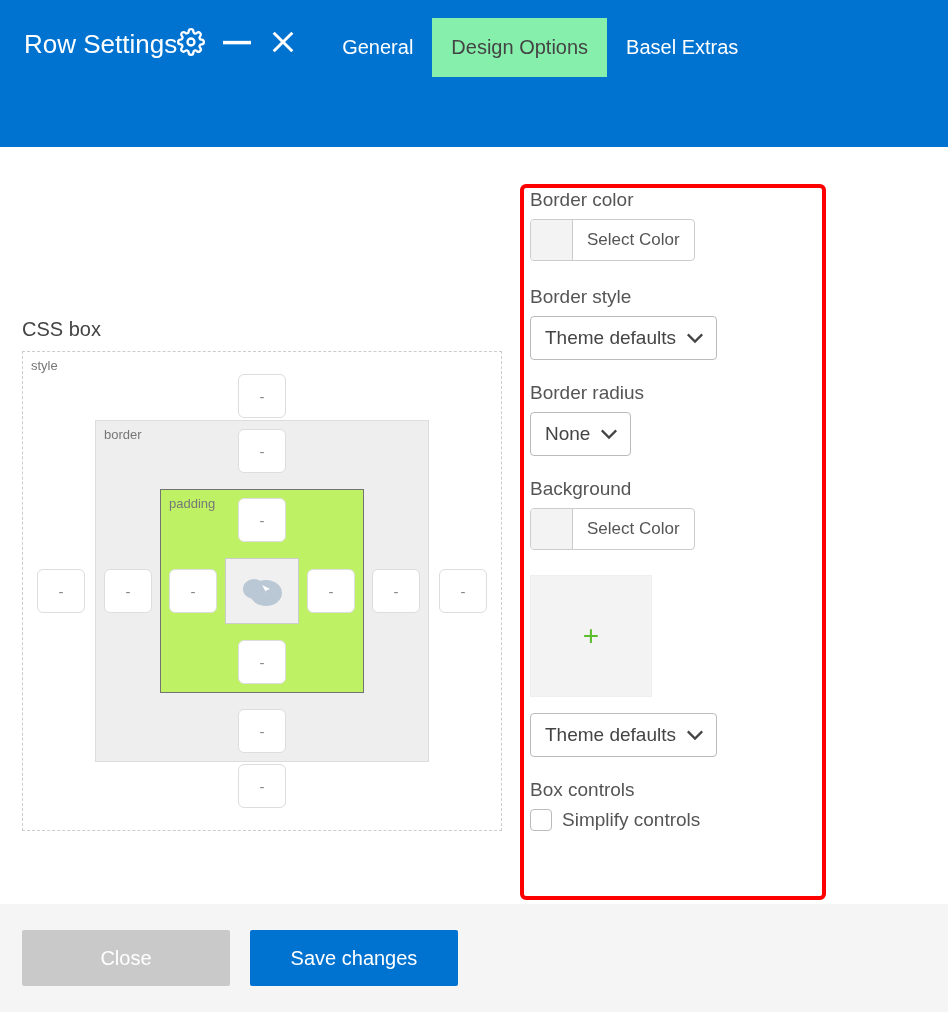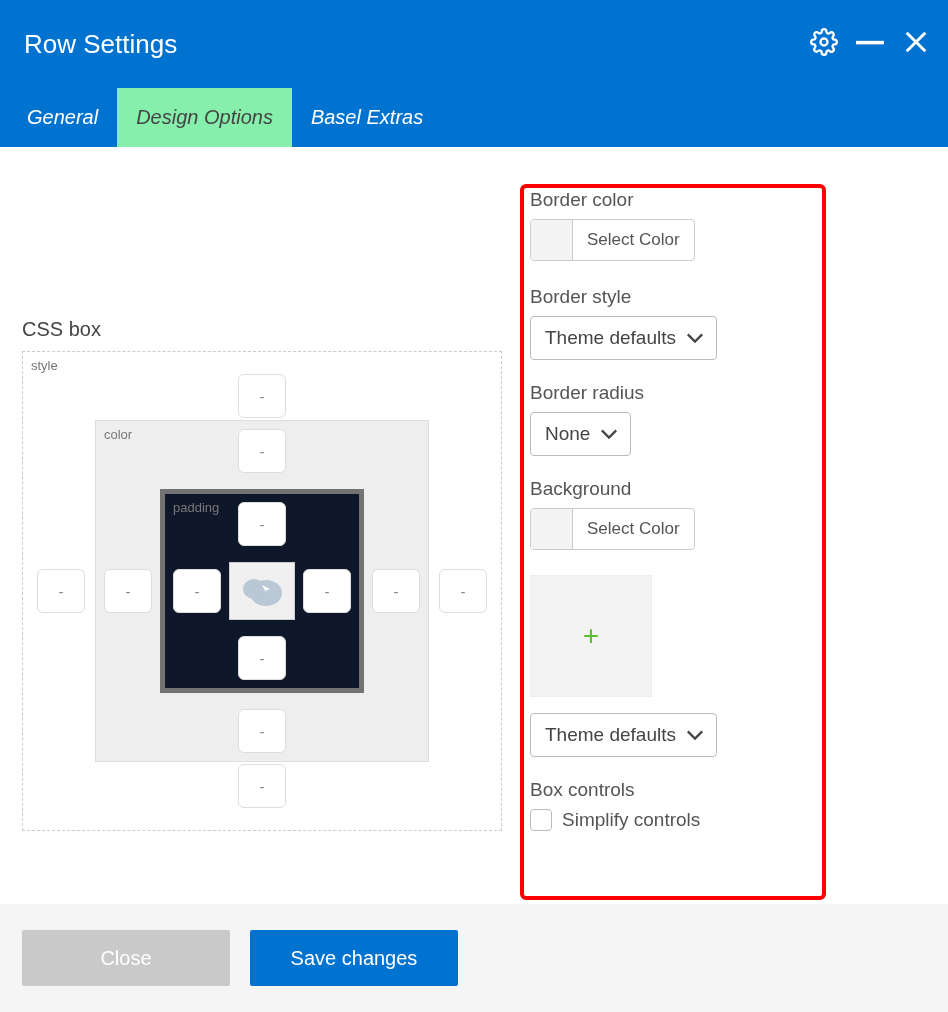--- a/index.html
+++ b/index.html
@@ -1,37 +1,37 @@
 <!DOCTYPE html>
 <html><head>
 <meta charset="utf-8">
 <style>
 * { box-sizing: border-box; margin: 0; padding: 0; font-family: "Segoe UI", Arial, sans-serif; }
 body { background: #fff; width: 948px; height: 1012px; overflow: hidden; }
 
-.header { background: #0073d1; height: 147px; display: flex; flex-direction: column; }
+.header { background: #0073d1; height: 147px; display: flex; flex-direction: row; }
 .titlebar { display: flex; align-items: center; padding: 18px 18px 0 24px; height: 70px; }
 .title { color: #fff; font-size: 26px; font-weight: 400; flex: 1; }
 .titlebar-icons { display: flex; align-items: center; gap: 18px; }
 .titlebar-icons svg { width: 28px; height: 28px; }
 
-.tabs { display: flex; align-items: flex-end; padding-left: 8px; height: 77px; font-style: italic; }
+.tabs { display: flex; align-items: flex-end; padding-left: 8px; height: 77px; }
 .tab { color: #fff; font-size: 20px; padding: 18px 19px; cursor: pointer; }
 .tab.active { background: #86efac; color: #444; }
 
 .body { padding: 36px 22px 0 22px; display: flex; align-items: flex-end; }
 .left-col { width: 480px; }
 .right-col { flex: 1; padding-left: 28px; padding-top: 6px; }
 
 .section-label { color: #444; font-size: 20px; margin-bottom: 10px; }
 
 .margin-box { border: 1px dashed #ccc; padding: 8px; height: 480px; position: relative; }
 .box-label { font-size: 13px; color: #777; position: absolute; top: 6px; left: 8px; }
 .border-box { background: #eeeeee; border: 1px solid #ddd; position: absolute; top: 68px; left: 72px; right: 72px; bottom: 68px; }
-.padding-box { background: #0f172a; border: 5px solid #737373; position: absolute; top: 68px; left: 64px; right: 64px; bottom: 68px; }
+.padding-box { background: #bef264; border: 1px solid #737373; position: absolute; top: 68px; left: 64px; right: 64px; bottom: 68px; }
 .content-box { background: #f0f0f0; border: 1px solid #ccc; position: absolute; top: 68px; left: 64px; right: 64px; bottom: 68px; display: flex; align-items: center; justify-content: center; }
 
 .dim-input { width: 48px; height: 44px; background: #fff; border: 1px solid #ddd; border-radius: 6px; text-align: center; font-size: 15px; color: #888; position: absolute; display: flex; align-items: center; justify-content: center; }
 .dim-input.top { top: 20px; left: 50%; transform: translateX(-50%); }
 .dim-input.bottom { bottom: 20px; left: 50%; transform: translateX(-50%); }
 .dim-input.left { left: 14px; top: 50%; transform: translateY(-50%); }
 .dim-input.right { right: 14px; top: 50%; transform: translateY(-50%); }
 .margin-box > .dim-input.top { top: 22px; }
 .margin-box > .dim-input.bottom { bottom: 22px; }
 .margin-box > .dim-input.left { left: 14px; }
@@ -110,21 +110,21 @@
   <div class="left-col">
     <div class="section-label">CSS box</div>
     <div class="margin-box">
       <span class="box-label">style</span>
       <div class="dim-input top">-</div>
       <div class="dim-input right">-</div>
       <div class="dim-input bottom">-</div>
       <div class="dim-input left">-</div>
 
       <div class="border-box">
-        <span class="box-label">color</span>
+        <span class="box-label">border</span>
         <div class="dim-input top">-</div>
         <div class="dim-input right">-</div>
         <div class="dim-input bottom">-</div>
         <div class="dim-input left">-</div>
 
         <div class="padding-box">
           <span class="box-label">padding</span>
           <div class="dim-input top">-</div>
           <div class="dim-input right">-</div>
           <div class="dim-input bottom">-</div>

